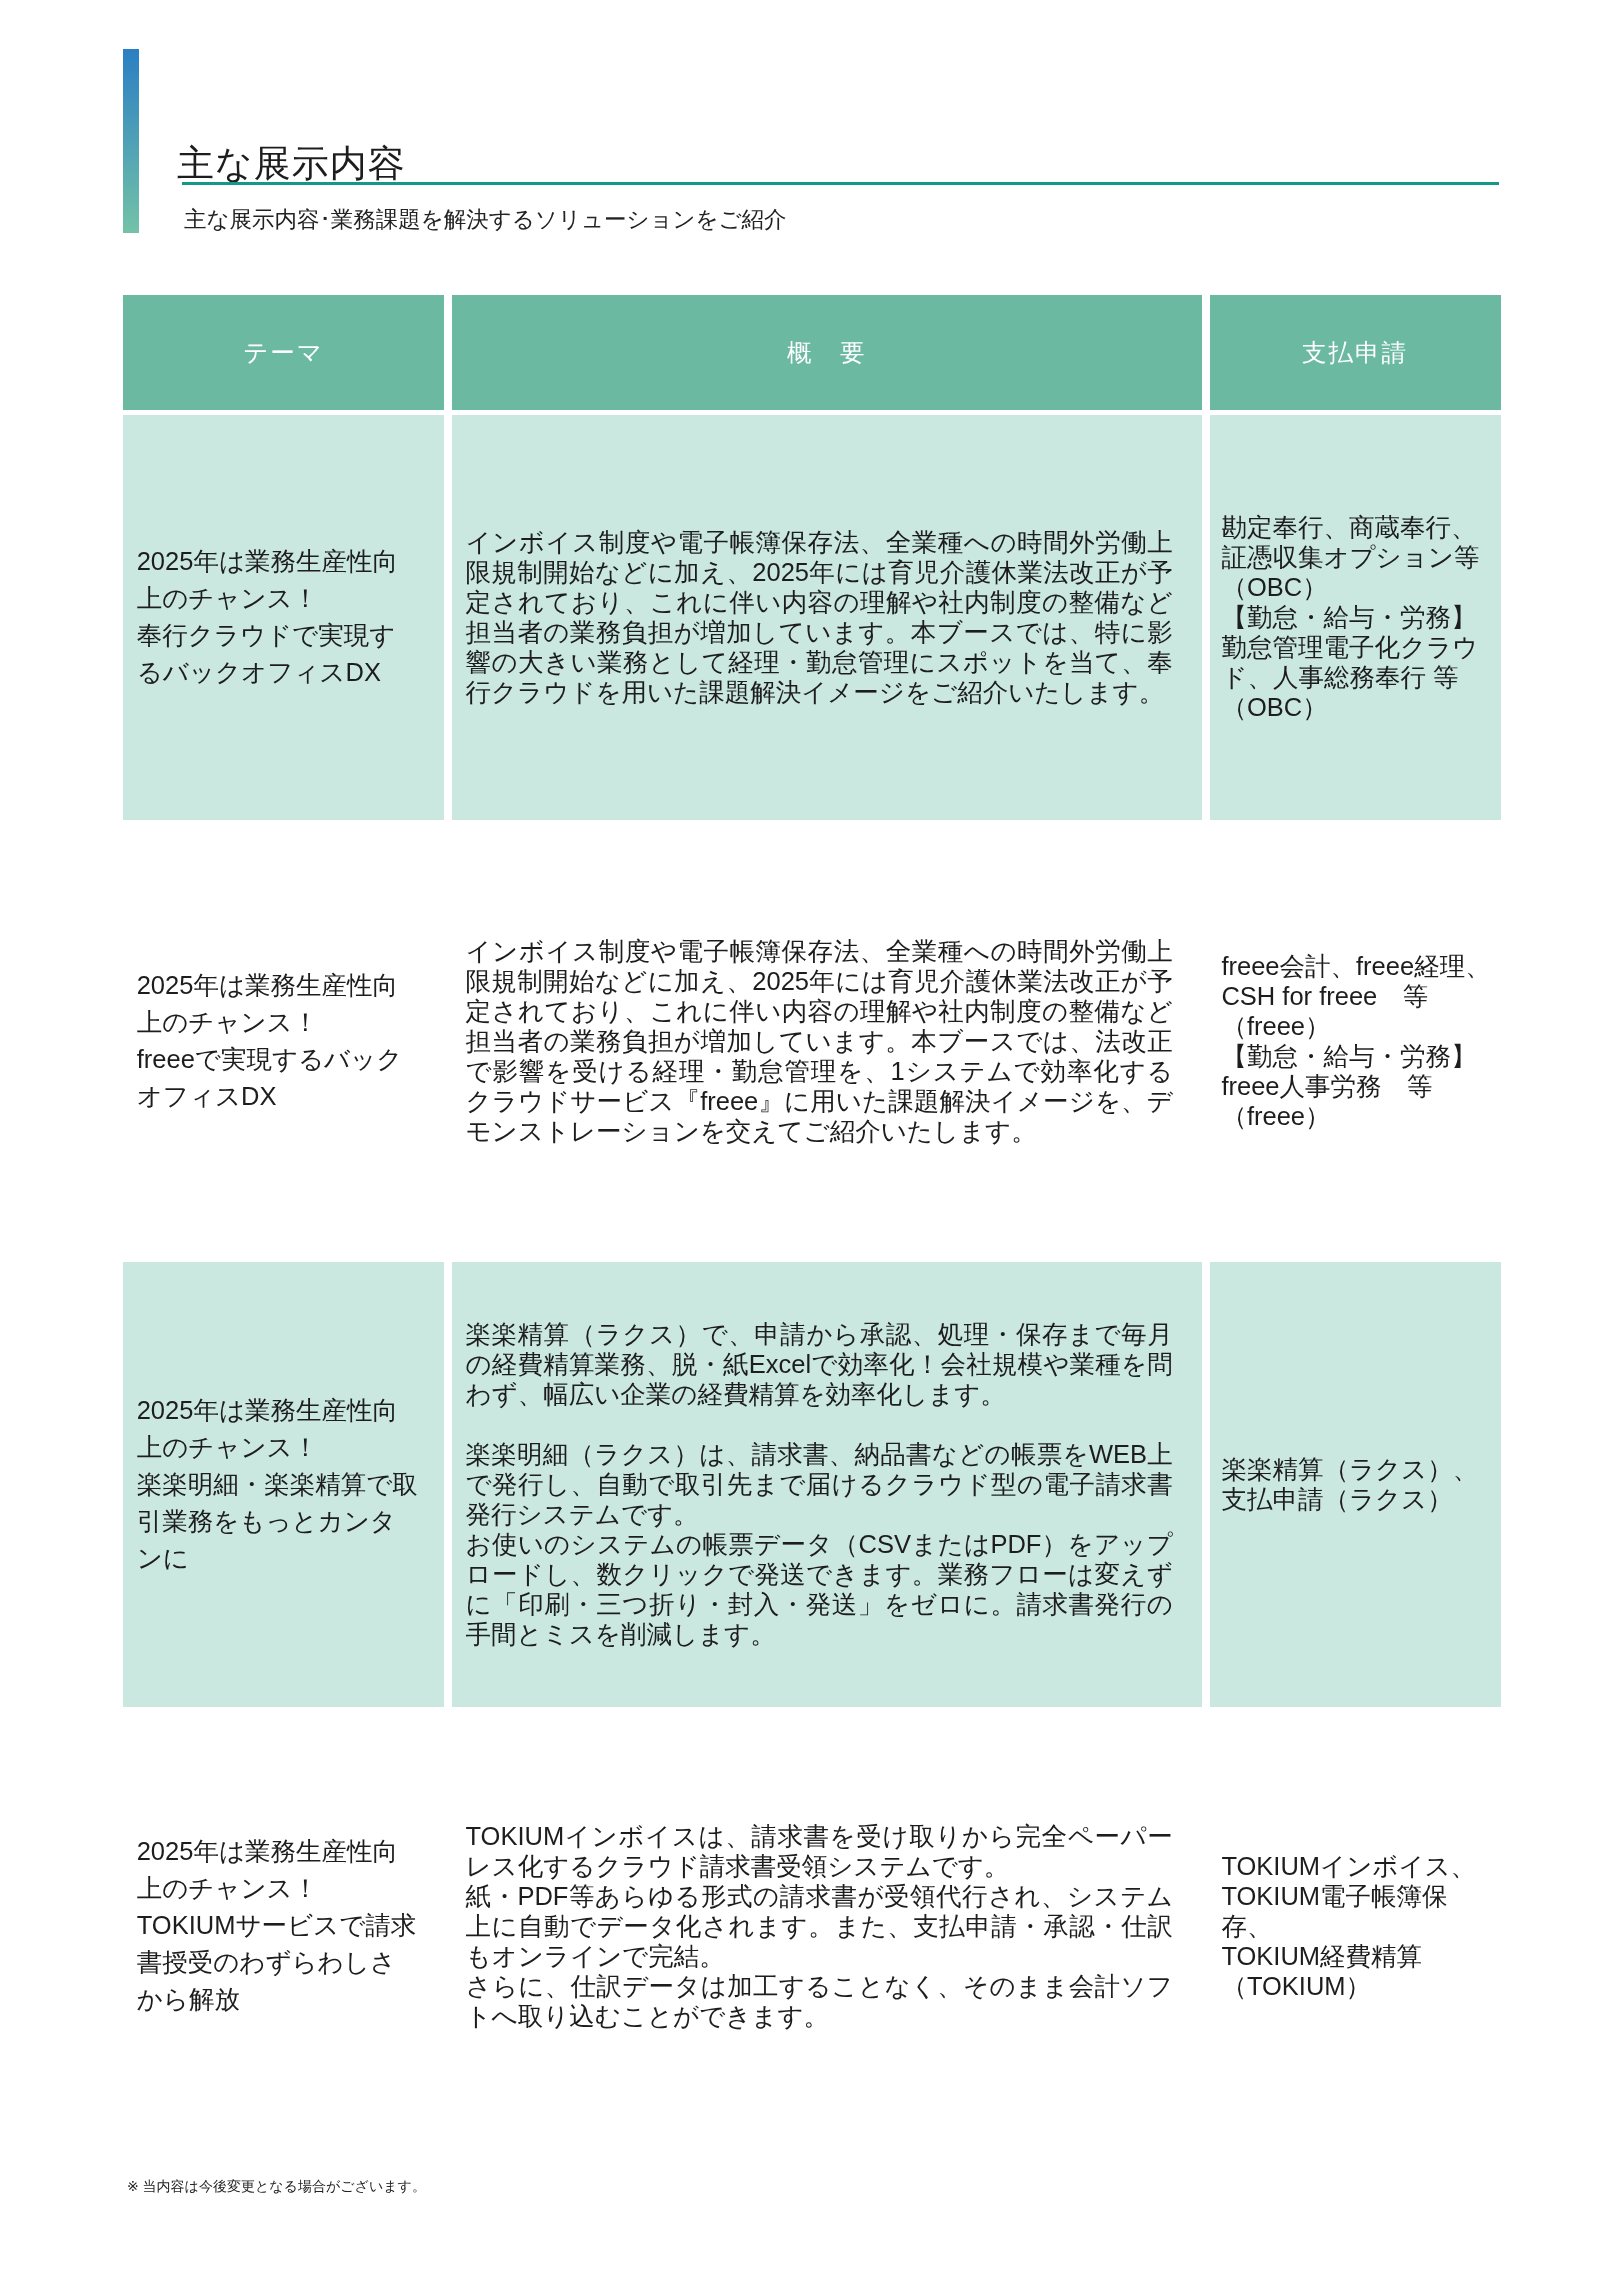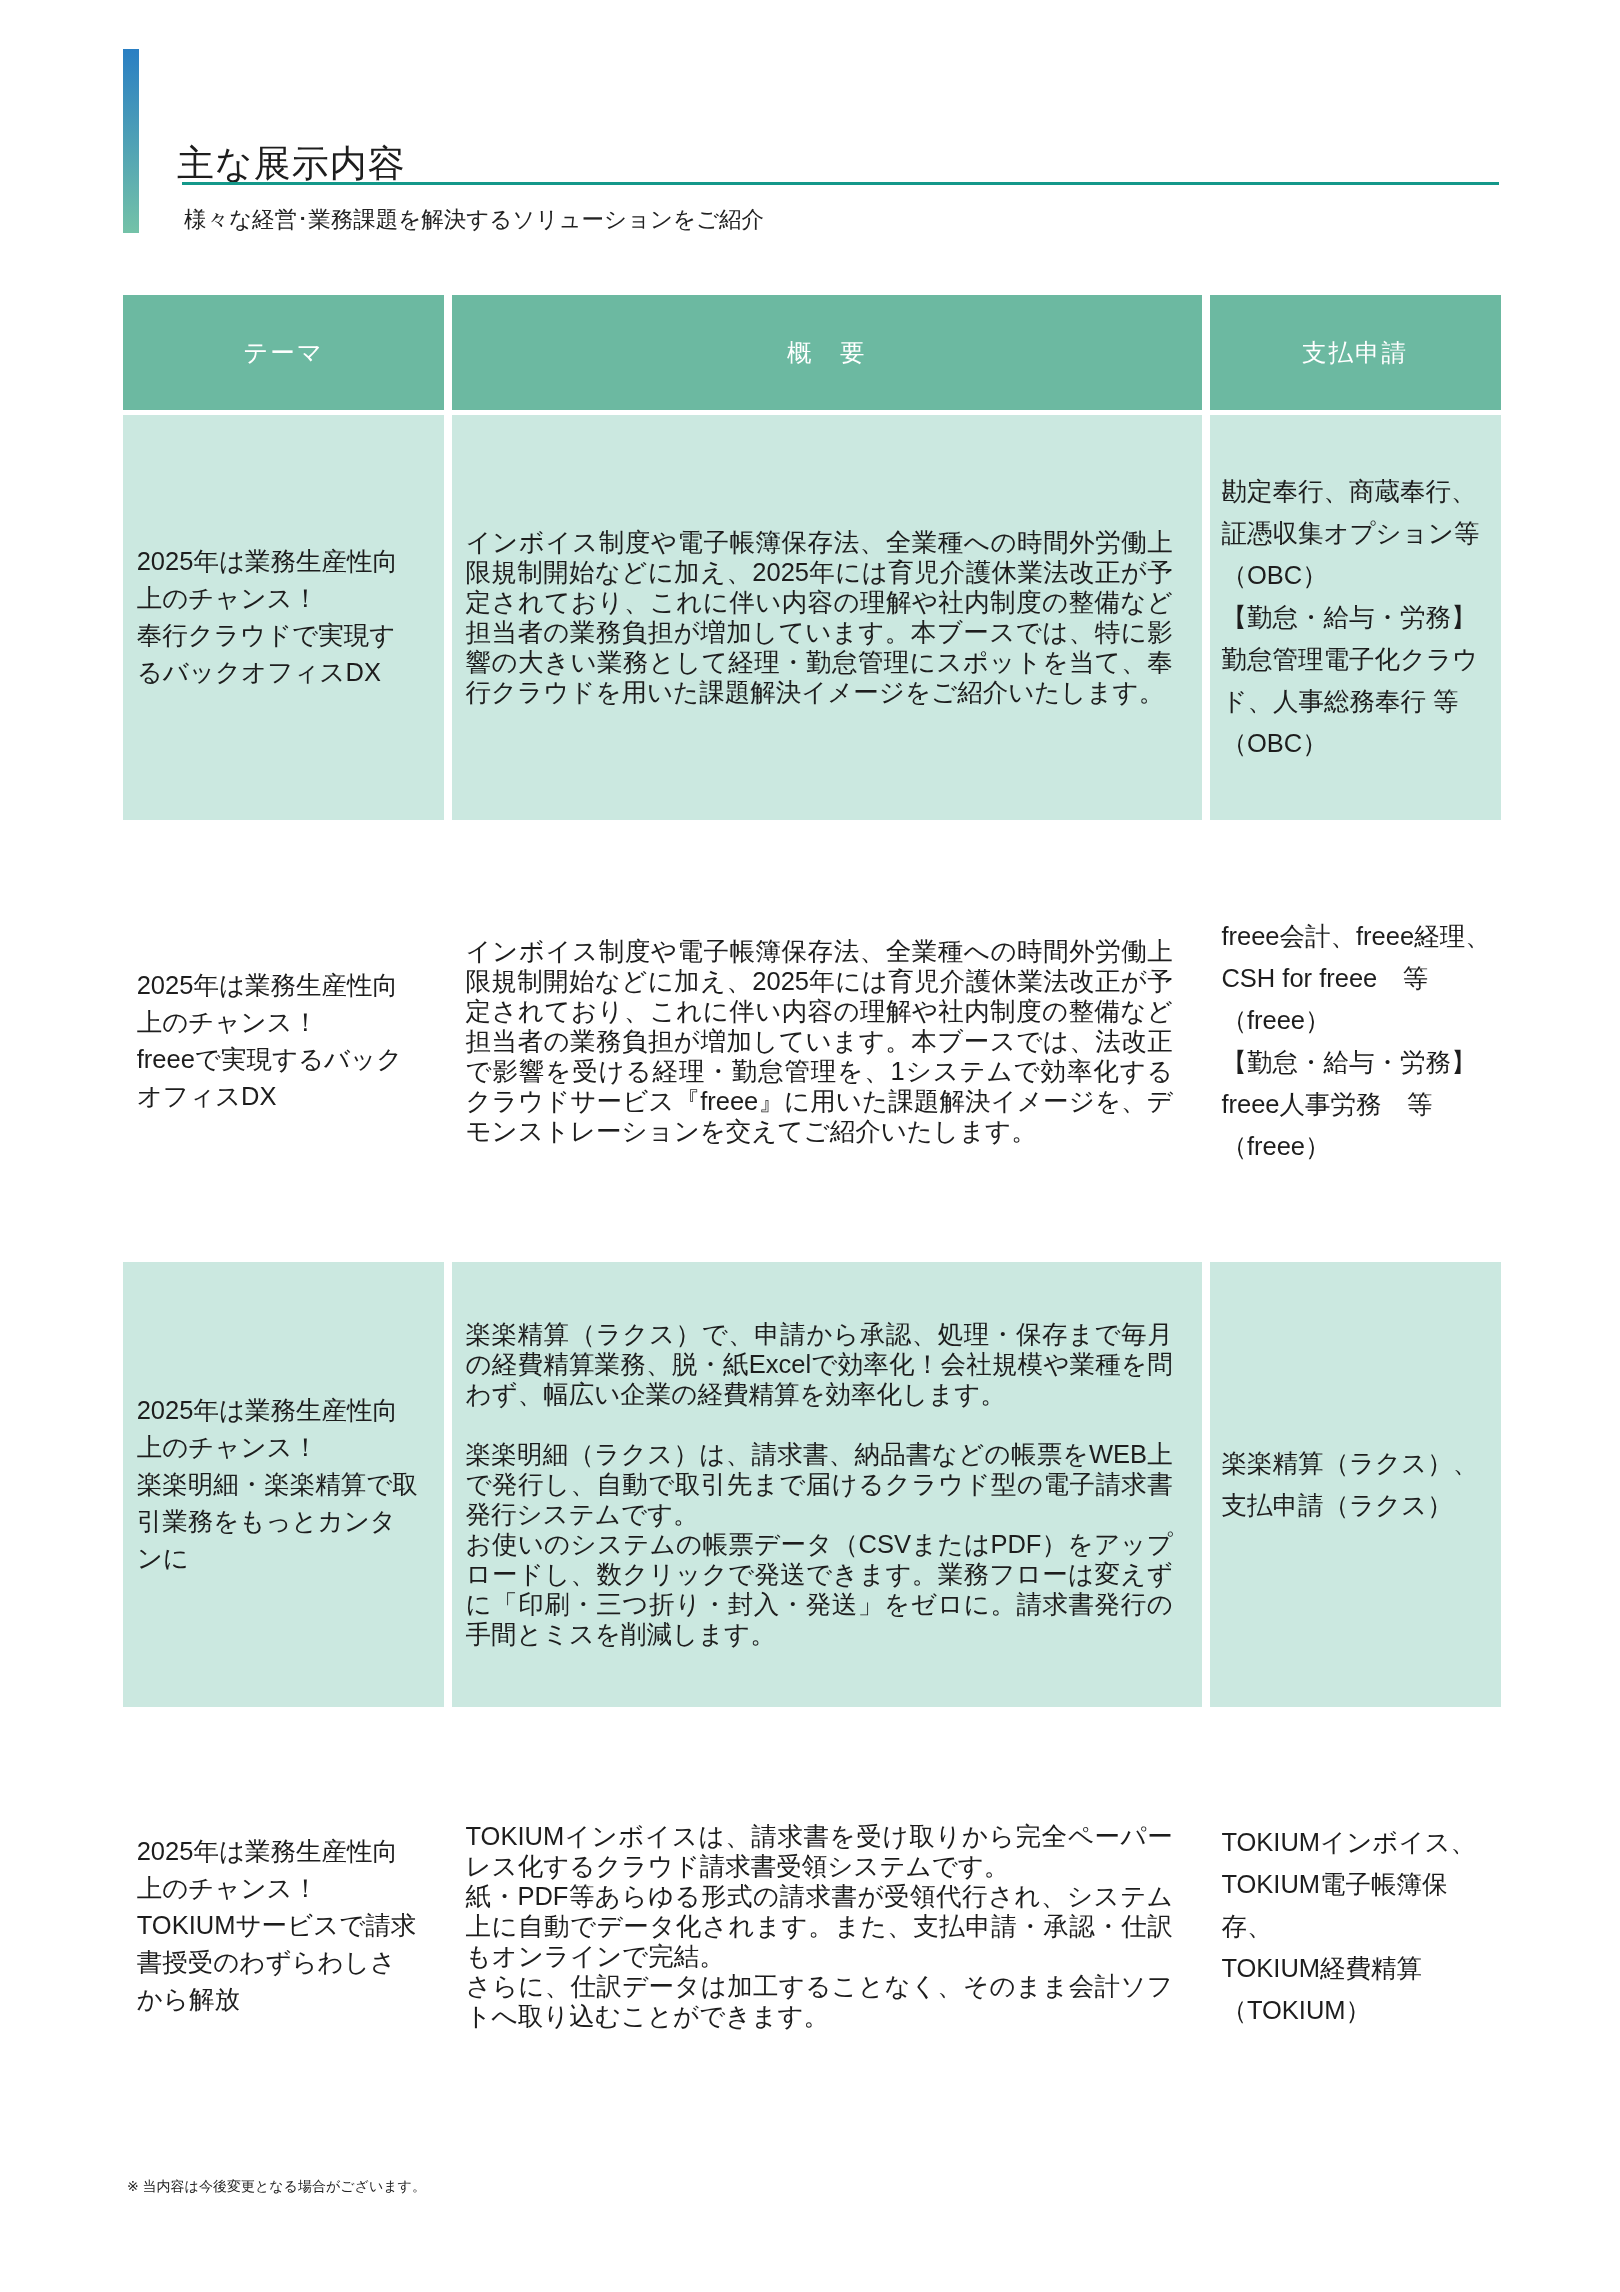--- a/index.html
+++ b/index.html
@@ -54,35 +54,35 @@
   .cell{
     display:flex;align-items:center;
     font-size:25.5px;
     white-space:pre-wrap;
     text-align:justify;
     box-sizing:border-box;
   }
   .row-green .cell{background:var(--row-bg-green);}
   .theme-cell{line-height:37px;padding:9.8px 23.5px 9.8px 13.7px;text-align:left;}
   .overview-cell{line-height:30px;padding:9.8px 29px 9.8px 13.7px;justify-content:center;}
-  .products-cell{line-height:42px;padding:9.8px 7.8px 9.8px 11.8px;text-align:left;}
+  .products-cell{line-height:30px;padding:9.8px 7.8px 9.8px 11.8px;text-align:left;}
   .cell > span{display:block;width:100%;}
   .footnote{
     position:absolute;left:127px;top:2178px;
     font-size:14px;color:#222222;white-space:nowrap;
   }
 </style>
 </head>
 <body>
 
 <div class="accent-bar"></div>
 
 <h1 class="page-title">主な展示内容</h1>
 <div class="title-rule"></div>
-<div class="page-subtitle">様々な経営･業務課題を解決するソリューションをご紹介</div>
+<div class="page-subtitle">主な展示内容･業務課題を解決するソリューションをご紹介</div>
 
 <div class="exhibit-table">
 
   <div class="tr">
     <div class="th">テーマ</div>
     <div class="th">概　要</div>
     <div class="th">支払申請</div>
   </div>
 
   <div class="tr row-green">

